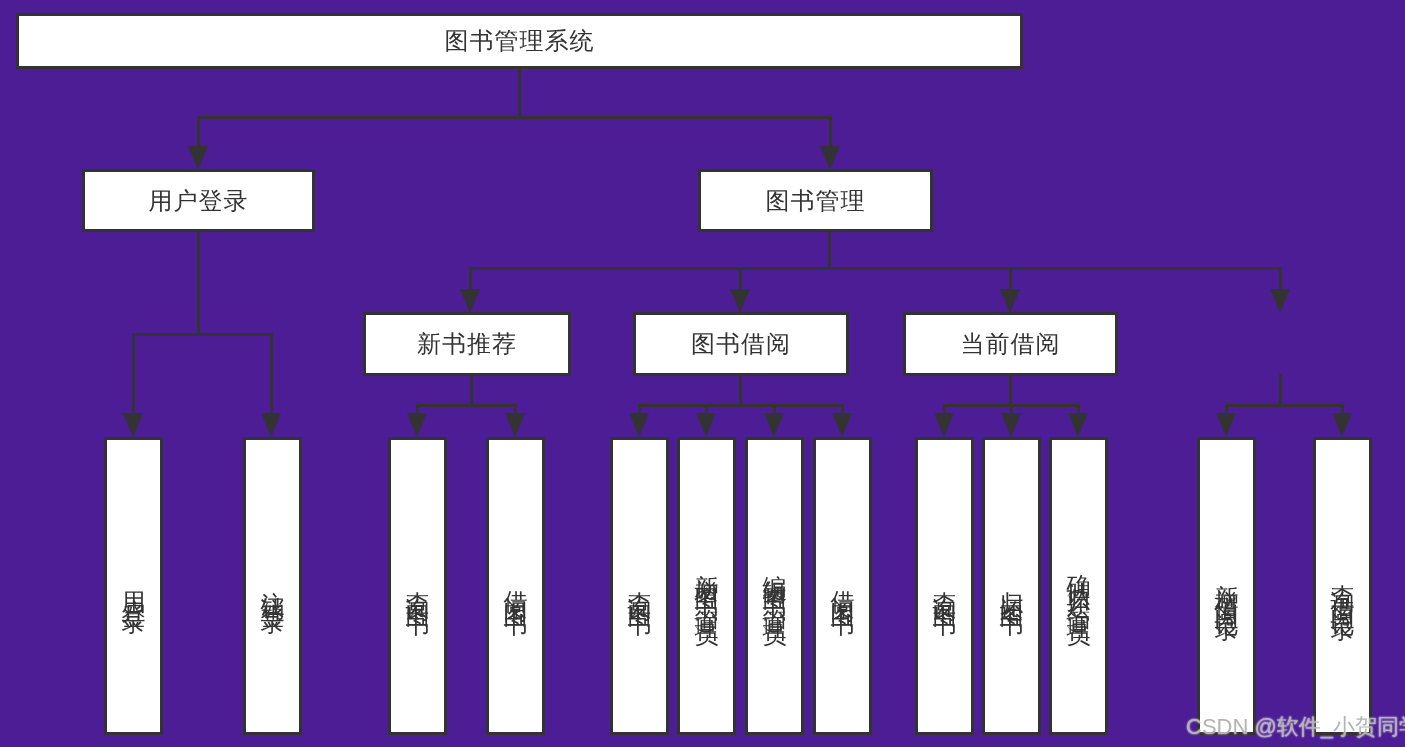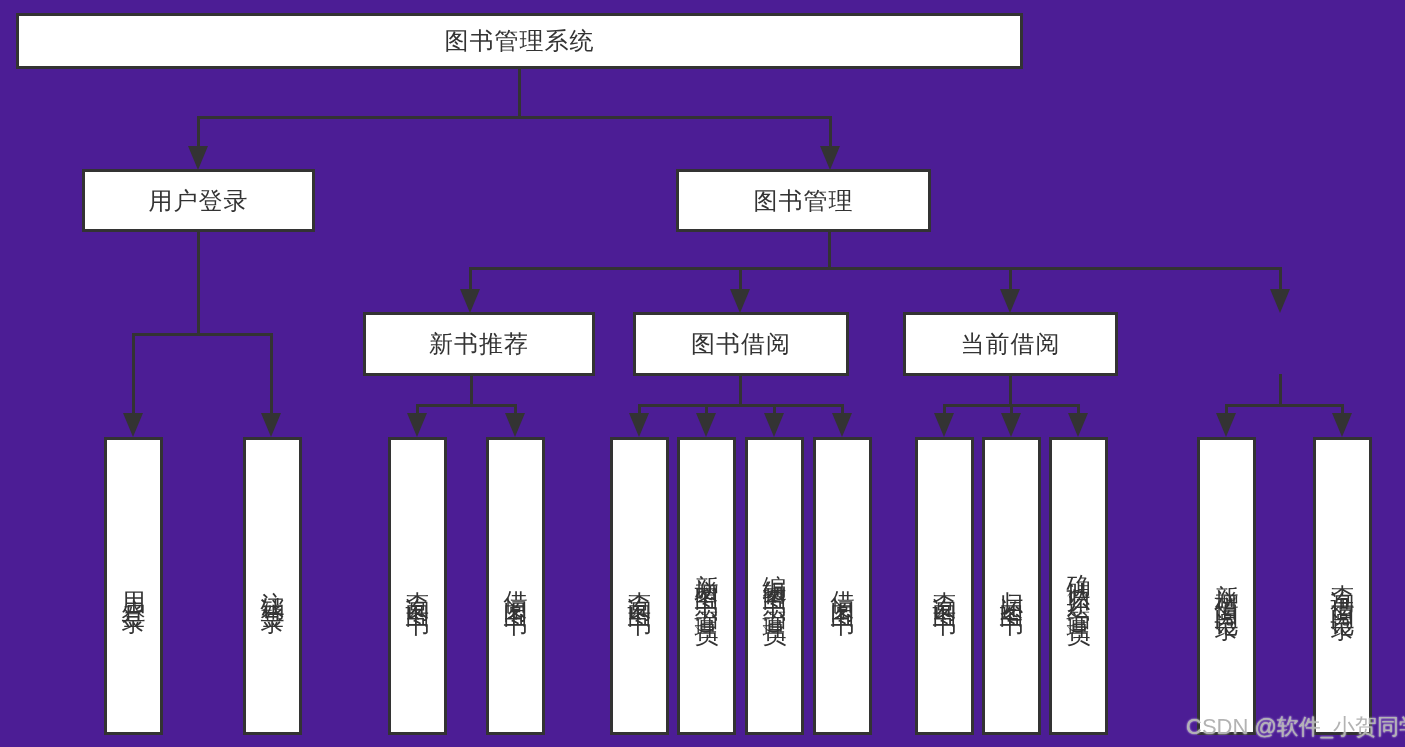--- a/index.html
+++ b/index.html
@@ -71,21 +71,21 @@
   <div class="line" style="left:518px; top:67px; width:3px; height:51px;"></div>
   <div class="line" style="left:197px; top:116px; width:635px; height:3px;"></div>
   <div class="line" style="left:197px; top:116px; width:3px; height:33px;"></div>
   <div class="arrow" style="left:188px; top:146px;"></div>
   <div class="line" style="left:829px; top:116px; width:3px; height:33px;"></div>
   <div class="arrow" style="left:820px; top:146px;"></div>
 
   <div class="node h-node" style="left:82px; top:169px; width:233px; height:63px;">
     <span>用户登录</span>
   </div>
-  <div class="node h-node" style="left:676px; top:169px; width:255px; height:63px;">
+  <div class="node h-node" style="left:698px; top:169px; width:235px; height:63px;">
     <span>图书管理</span>
   </div>
 
   <div class="line" style="left:197px; top:231px; width:3px; height:104px;"></div>
   <div class="line" style="left:132px; top:333px; width:141px; height:3px;"></div>
   <div class="line" style="left:132px; top:333px; width:3px; height:82px;"></div>
   <div class="arrow" style="left:123px; top:413px;"></div>
   <div class="line" style="left:270px; top:333px; width:3px; height:82px;"></div>
   <div class="arrow" style="left:261px; top:413px;"></div>
 
@@ -93,21 +93,21 @@
   <div class="line" style="left:469px; top:267px; width:813px; height:3px;"></div>
   <div class="line" style="left:469px; top:267px; width:3px; height:24px;"></div>
   <div class="arrow" style="left:460px; top:289px;"></div>
   <div class="line" style="left:739px; top:267px; width:3px; height:24px;"></div>
   <div class="arrow" style="left:730px; top:289px;"></div>
   <div class="line" style="left:1009px; top:267px; width:3px; height:24px;"></div>
   <div class="arrow" style="left:1000px; top:289px;"></div>
   <div class="line" style="left:1279px; top:267px; width:3px; height:24px;"></div>
   <div class="arrow" style="left:1270px; top:289px;"></div>
 
-  <div class="node h-node" style="left:363px; top:312px; width:232px; height:64px;">
+  <div class="node h-node" style="left:363px; top:312px; width:208px; height:64px;">
     <span>新书推荐</span>
   </div>
   <div class="node h-node" style="left:633px; top:312px; width:216px; height:64px;">
     <span>图书借阅</span>
   </div>
   <div class="node h-node" style="left:903px; top:312px; width:215px; height:64px;">
     <span>当前借阅</span>
   </div>
 
   <div class="line" style="left:470px; top:374px; width:3px; height:33px;"></div>

